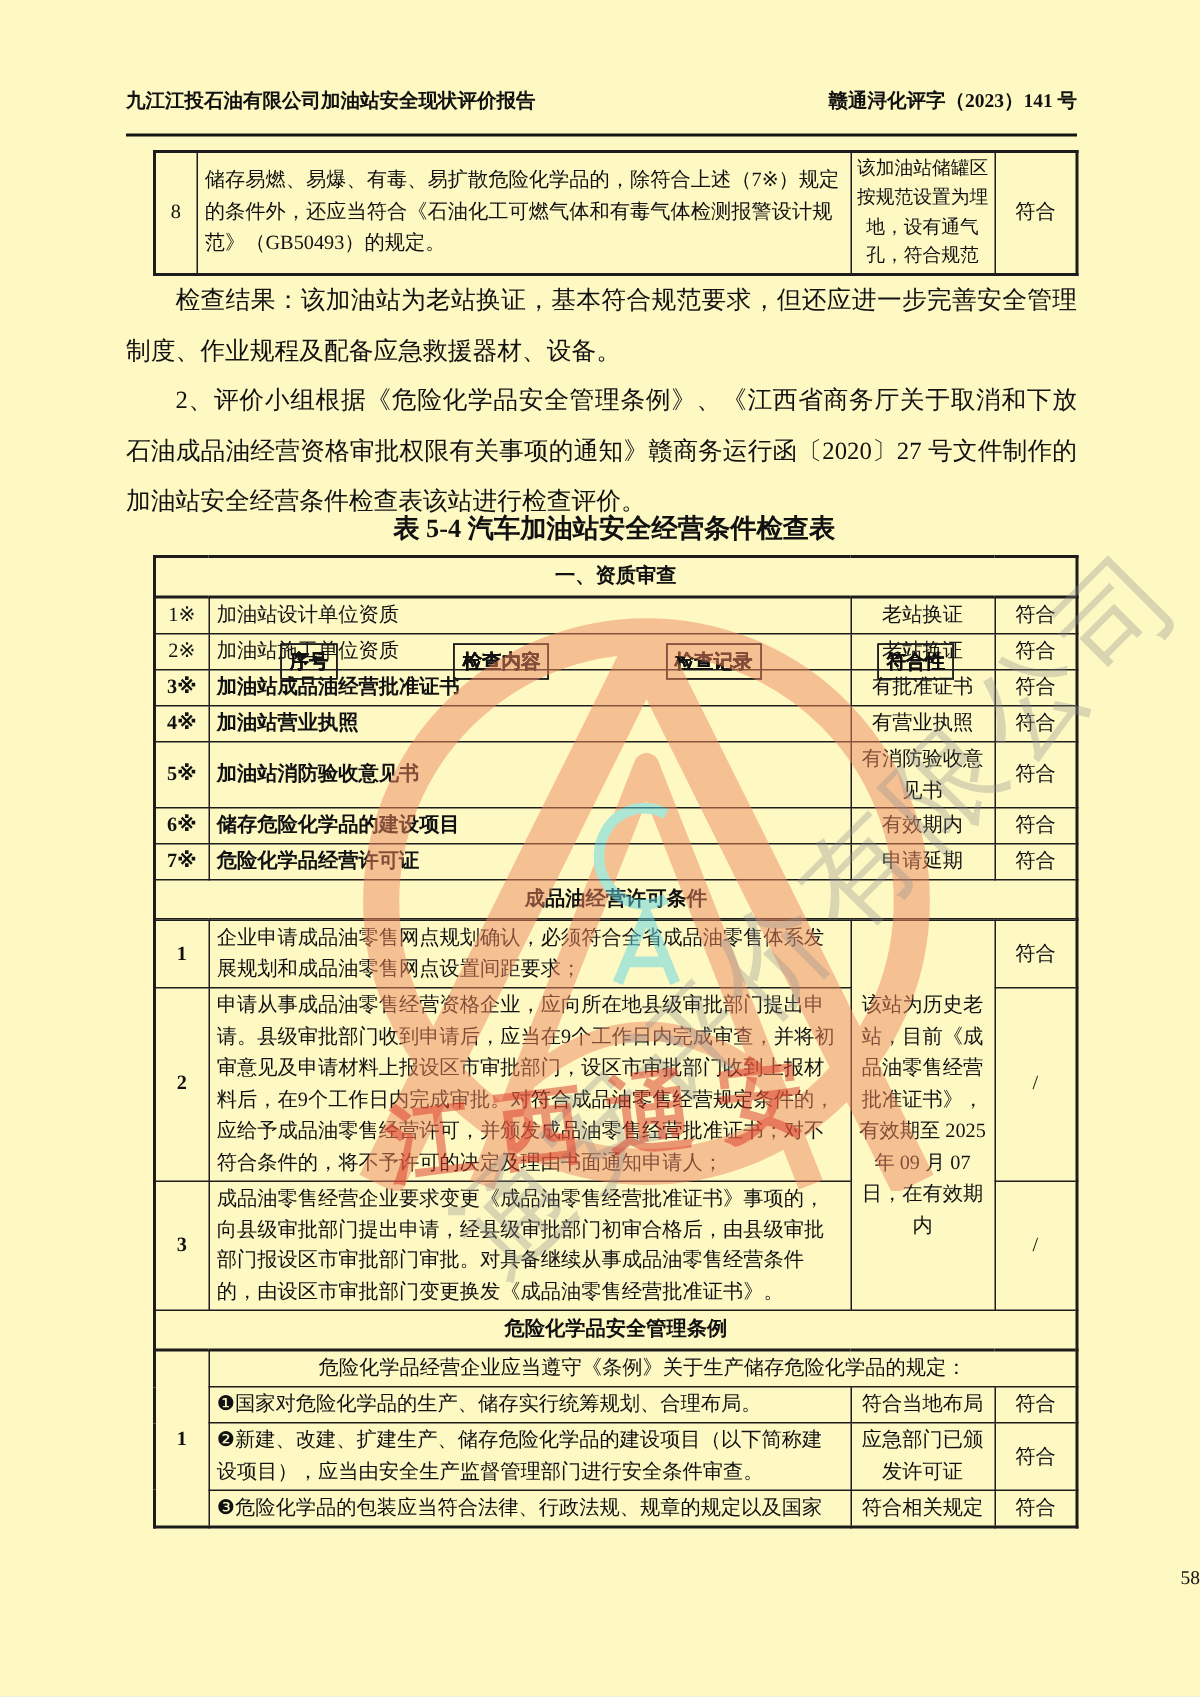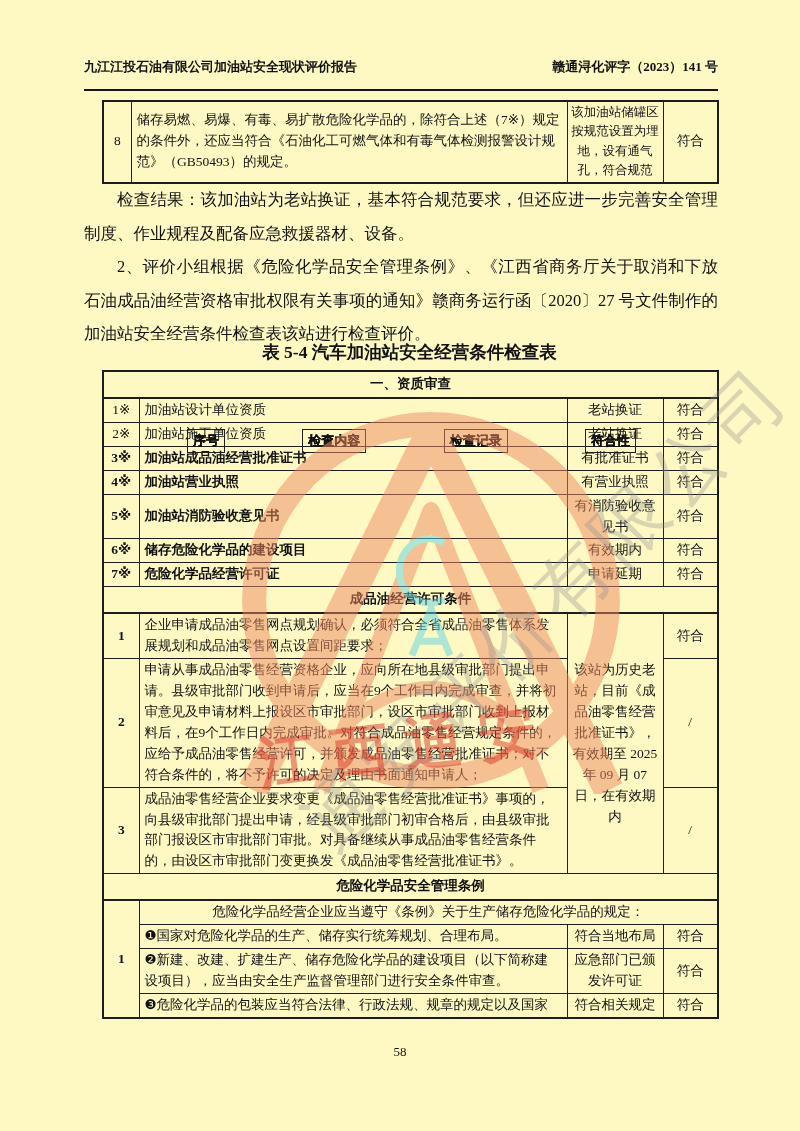--- a/index.html
+++ b/index.html
@@ -29,21 +29,21 @@
   #mainTable{top:370px;}
 
   
   .paras{position:absolute;left:84px;top:183px;width:634px;}
   .paras p{margin:0;font-size:16.5px;line-height:33.5px;text-indent:2em;
            text-align:justify;}
 
   .tbl-title{position:absolute;left:102px;top:340px;width:615px;text-align:center;
              font-size:17.5px;font-weight:bold;}
 
-  .pageno{position:absolute;left:0;right:0;top:1044px;text-align:center;font-size:13px;}
+  .pageno{position:absolute;left:0;right:0;top:1044px;text-align:right;font-size:13px;}
 
   
   .wm{position:absolute;pointer-events:none;z-index:5;}
   .wm-logo{left:225px;top:392px;width:412px;height:402px;opacity:0.5;}
   .wm-gray{left:318px;top:788px;transform:rotate(-45deg);transform-origin:0 50%;
            font-size:74px;letter-spacing:7px;color:#8f8f8f;opacity:0.33;white-space:nowrap;}
   .wm-red{left:258px;top:726px;transform:rotate(-7deg);transform-origin:0 50%;
           font-size:58px;font-weight:bold;letter-spacing:16px;opacity:0.5;white-space:nowrap;}
 </style>
 </head>

